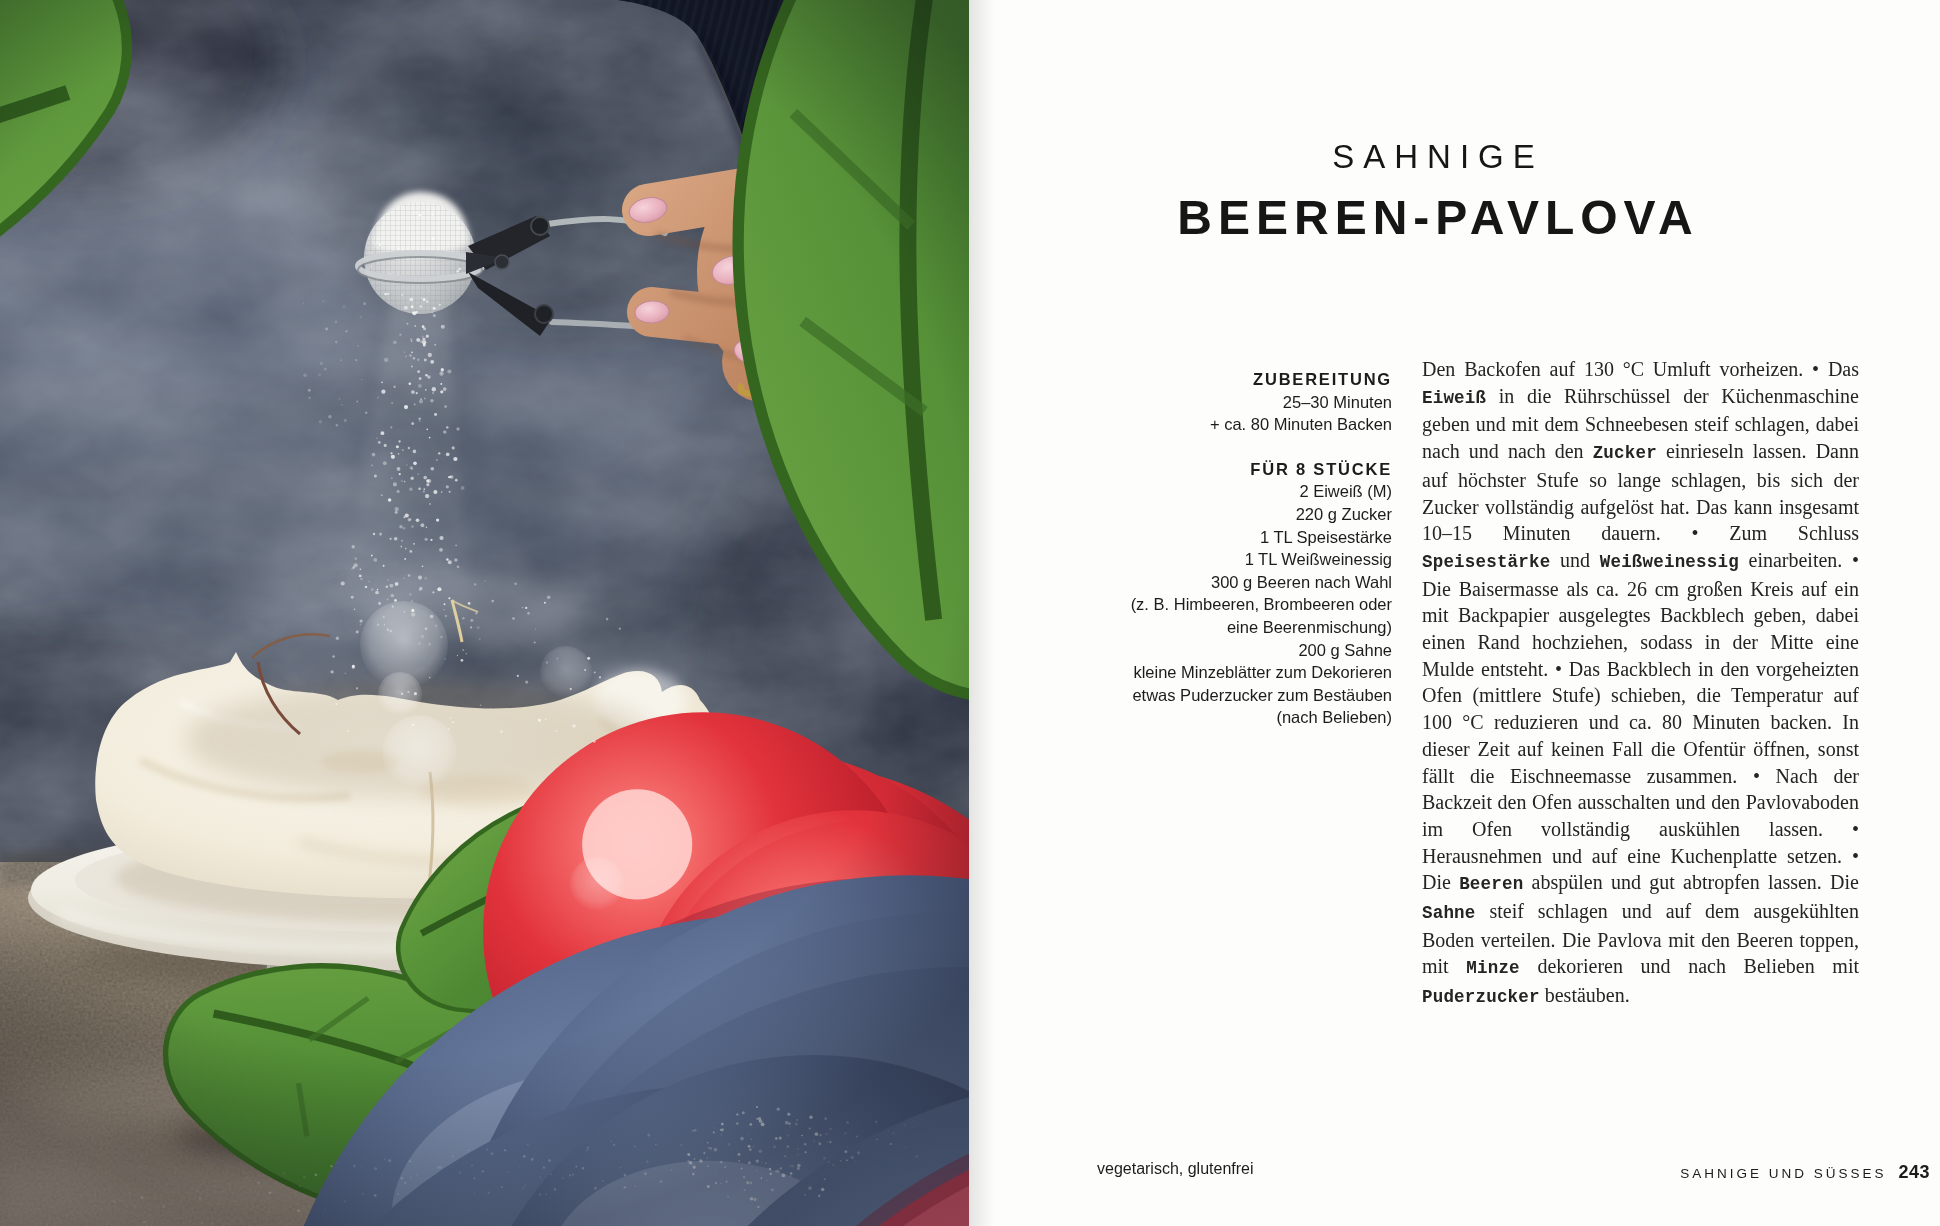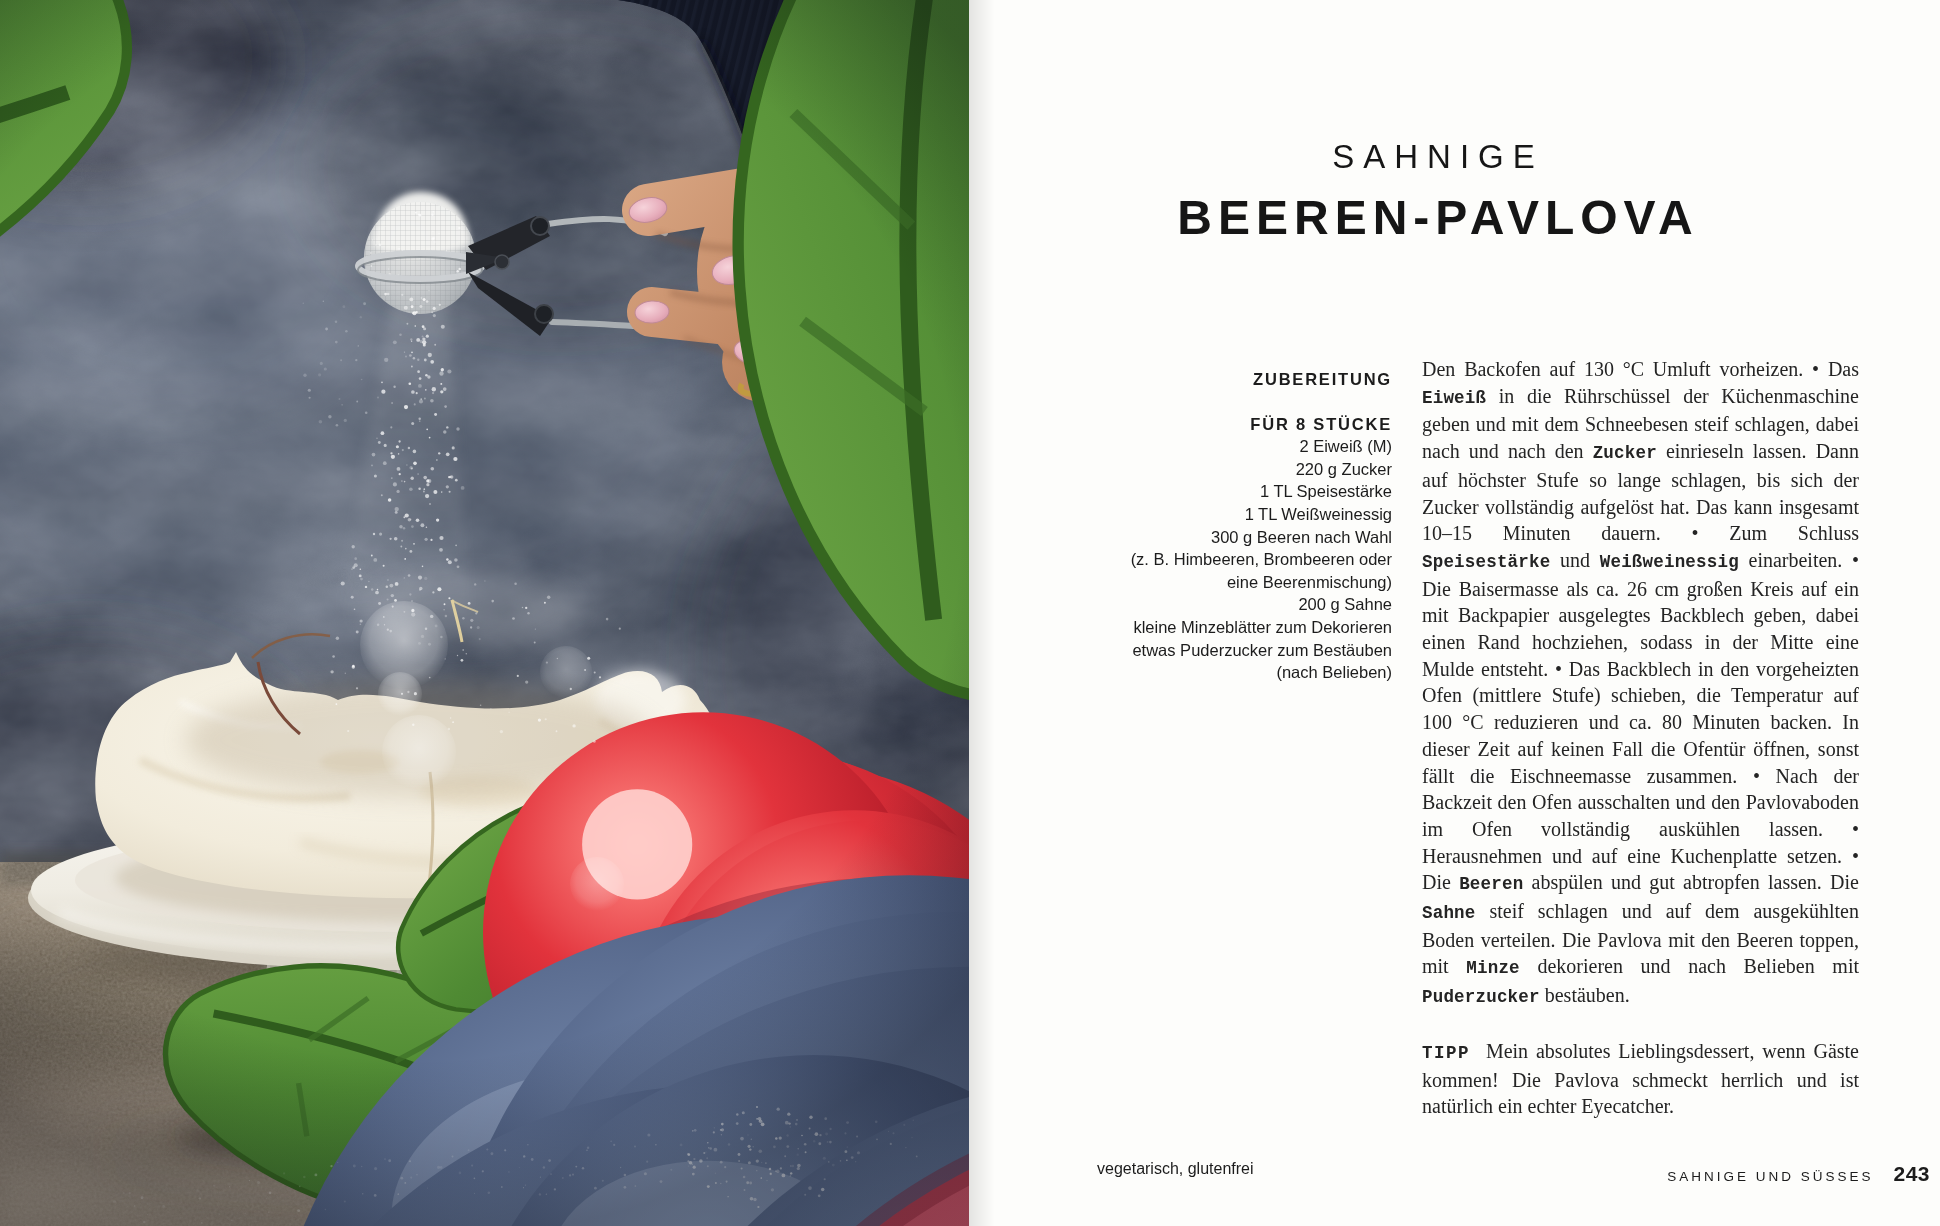--- a/index.html
+++ b/index.html
@@ -20,21 +20,21 @@
   .side-gap{margin-top:22px;}
   .bodycol{position:absolute;left:453px;top:356px;width:437px;color:#242424;}
   .bodycol article{font-size:20px;line-height:26.7px;text-align:justify;}
   .bodycol article b, .tip b{font-family:Liberation Mono, monospace;font-size:17.5px;letter-spacing:.2px;}
   .tip{font-size:20px;line-height:26.7px;text-align:justify;margin:27px 0 0 0;}
   .tip b{letter-spacing:1.5px;margin-right:8px;}
   .footer-diet{position:absolute;left:128px;top:1160px;font-family:"Liberation Sans",sans-serif;
                font-size:16px;color:#1c1c1c;}
   .footer-chap{position:absolute;right:10px;top:1162px;font-family:"Liberation Sans",sans-serif;
                font-size:13.5px;letter-spacing:3px;color:#1c1c1c;}
-  .footer-chap b{font-size:21px;letter-spacing:.5px;margin-left:20px;}
+  .footer-chap b{font-size:18px;letter-spacing:.5px;margin-left:12px;}
 </style>
 </head>
 <body>
 
 <div class="spread">
 
   <div class="photo">
   <svg viewBox="0 0 969 1226" width="969" height="1226">
     <defs>
       <linearGradient id="bgG" x1="0" y1="0" x2="0" y2="1">
@@ -1002,39 +1002,42 @@
   <div class="page">
     <div class="gutter"></div>
 
     <div class="title-block">
       <div class="kicker">SAHNIGE</div>
       <div class="maintitle">BEEREN-PAVLOVA</div>
     </div>
 
     <aside class="sidebar">
       <div class="side-head">ZUBEREITUNG</div>
+      <div>
+          <div>25–30 Minuten</div>
+          <div>+ ca. 80 Minuten Backen</div>
+        </div>
       <div class="side-head side-gap">FÜR 8 STÜCKE</div>
       <div>
           <div>2 Eiweiß (M)</div>
           <div>220 g Zucker</div>
           <div>1 TL Speisestärke</div>
           <div>1 TL Weißweinessig</div>
           <div>300 g Beeren nach Wahl</div>
           <div>(z. B. Himbeeren, Brombeeren oder</div>
           <div>eine Beerenmischung)</div>
           <div>200 g Sahne</div>
           <div>kleine Minzeblätter zum Dekorieren</div>
           <div>etwas Puderzucker zum Bestäuben</div>
           <div>(nach Belieben)</div>
         </div>
     </aside>
 
     <div class="bodycol">
       <article><span>Den Backofen auf 130 °C Umluft vorheizen. • Das </span><b>Eiweiß</b><span> in die Rührschüssel der Küchenmaschine geben und mit dem Schneebesen steif schlagen, dabei nach und nach den </span><b>Zucker</b><span> einrieseln lassen. Dann auf höchster Stufe so lange schlagen, bis sich der Zucker vollständig aufgelöst hat. Das kann insgesamt 10–15 Minuten dauern. • Zum Schluss </span><b>Speisestärke</b><span> und </span><b>Weißweinessig</b><span> einarbeiten. • Die Baisermasse als ca. 26 cm großen Kreis auf ein mit Backpapier ausgelegtes Backblech geben, dabei einen Rand hochziehen, sodass in der Mitte eine Mulde entsteht. • Das Backblech in den vorgeheizten Ofen (mittlere Stufe) schieben, die Temperatur auf 100 °C reduzieren und ca. 80 Minuten backen. In dieser Zeit auf keinen Fall die Ofentür öffnen, sonst fällt die Eischneemasse zusammen. • Nach der Backzeit den Ofen ausschalten und den Pavlovaboden im Ofen vollständig auskühlen lassen. • Herausnehmen und auf eine Kuchenplatte setzen. • Die </span><b>Beeren</b><span> abspülen und gut abtropfen lassen. Die </span><b>Sahne</b><span> steif schlagen und auf dem ausgekühlten Boden verteilen. Die Pavlova mit den Beeren toppen, mit </span><b>Minze</b><span> dekorieren und nach Belieben mit </span><b>Puderzucker</b><span> bestäuben.</span></article>
-      <p class="tip"><b>TIPP</b><span> Mein absolutes Lieblingsdessert, wenn Gäste kommen! Die Pavlova schmeckt herrlich und ist natürlich ein echter Eyecatcher.</span></p>
     </div>
 
     <div class="footer-diet">vegetarisch, glutenfrei</div>
     <div class="footer-chap">
       <span>SAHNIGE UND SÜSSES</span><b>243</b>
     </div>
   </div>
 </div>
 
 </body></html>

